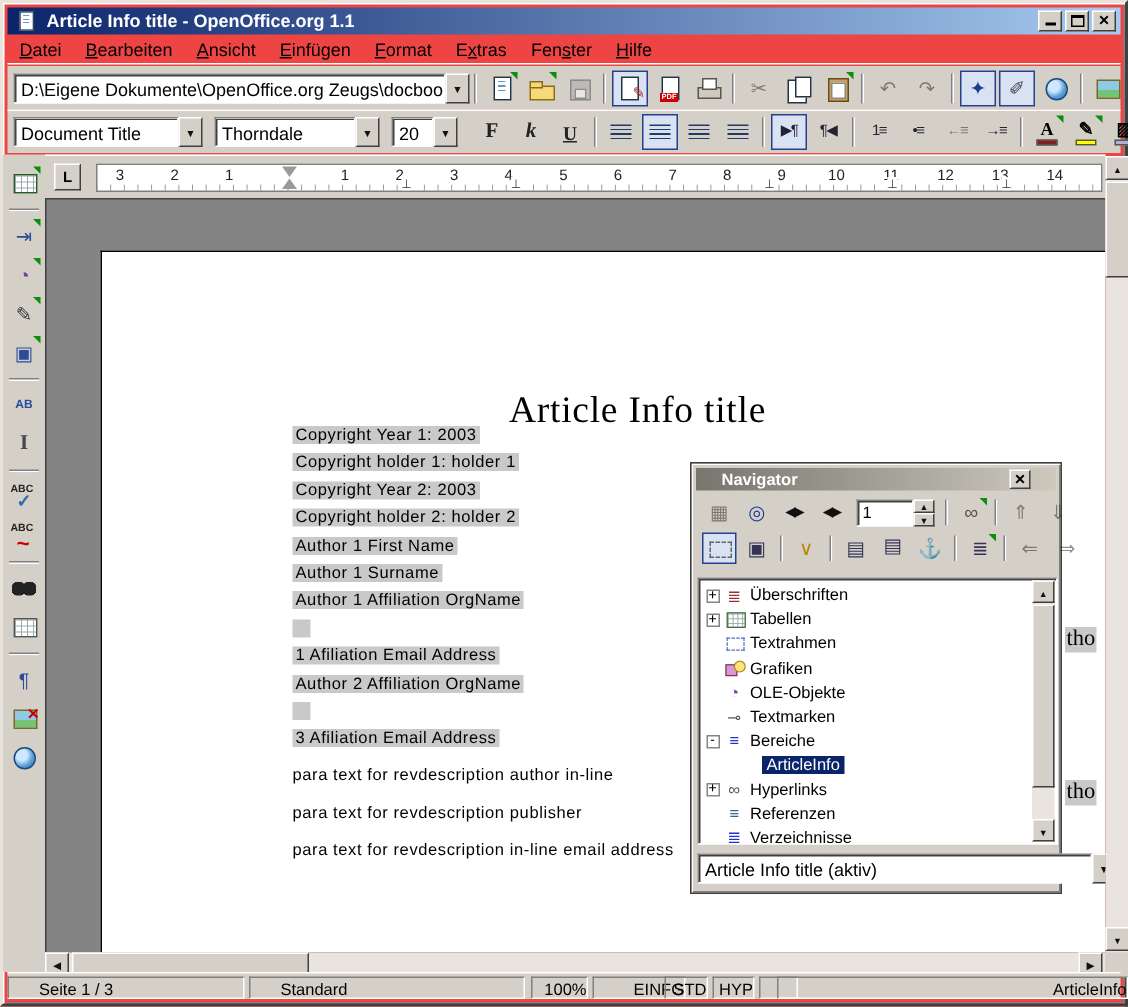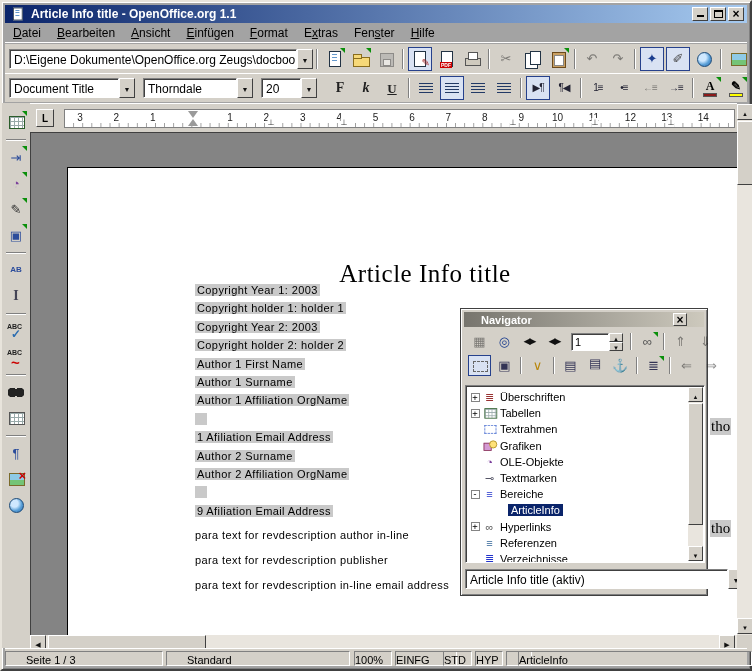--- a/index.html
+++ b/index.html
@@ -1,17 +1,17 @@
 <!DOCTYPE html>
 <html><head>
 <meta charset="utf-8">
 <style>
   *{box-sizing:border-box;margin:0;padding:0}
   html,body{width:752px;height:671px;background:#d4d0c8;font-family:"Liberation Sans",sans-serif;font-size:11px;color:#000;overflow:hidden}
-  .win{position:absolute;left:0;top:0;width:752px;height:671px;background:#a3a3a3;border:2px solid;border-color:#e8e4dc #404040 #404040 #e8e4dc;box-shadow:inset 1px 1px 0 #fff,inset -1px -1px 0 #808080}
+  .win{position:absolute;left:0;top:0;width:752px;height:671px;background:#ef4444;border:2px solid;border-color:#e8e4dc #404040 #404040 #e8e4dc;box-shadow:inset 1px 1px 0 #fff,inset -1px -1px 0 #808080}
   
   .titlebar{position:absolute;left:3px;top:3px;right:3px;height:18px;background:linear-gradient(90deg,#0a246a,#a6caf0);display:flex;align-items:center;padding:0 2px;color:#fff}
   .wtitle{font-weight:bold;font-size:12px;margin-left:4px;white-space:nowrap;flex:1}
   .winbtns{display:flex;gap:2px;margin-right:1px}
   .wbtn{width:16px;height:14px;background:#d4d0c8;border:1px solid;border-color:#fff #404040 #404040 #fff;display:flex;align-items:center;justify-content:center;color:#000}
   .minglyph{width:7px;height:7px;border-bottom:2px solid #000;margin-top:-2px}
   .maxglyph{width:9px;height:8px;border:1px solid #000;border-top:2px solid #000}
   .xglyph::before{content:"×";font-weight:bold;font-size:12px;line-height:10px}
   
   .menubar{position:absolute;left:3px;top:21px;right:3px;height:20px;display:flex;align-items:center;font-size:12px;border-bottom:1px solid #fff}
@@ -43,21 +43,21 @@
   .combo-field{height:20px;background:#fff;border:1px solid;border-color:#808080 #fff #fff #808080;box-shadow:inset 1px 1px 0 #404040;padding:3px 4px 0 4px;font-size:12px;white-space:nowrap;overflow:hidden}
   .combo-btn{width:16px;height:20px;background:#d4d0c8;border:1px solid;border-color:#fff #404040 #404040 #fff;display:flex;align-items:center;justify-content:center}
   .ar-dn::before{content:"▼";font-size:7px;color:#111}
   .ar-up7::before{content:"▲";font-size:6px;color:#111}
   .ar-dn7::before{content:"▼";font-size:6px;color:#111}
   .ar-l::before{content:"◀";font-size:7px;color:#111}
   .ar-r::before{content:"▶";font-size:7px;color:#111}
   .urlfield{width:288px}
   .stylefield{width:110px}
   .fontfield{width:94px}
-  .sizefield{width:40px}
+  .sizefield{width:28px}
   
   .rulerrow{position:absolute;left:28px;top:101px;width:707px;height:29px;background:#d4d0c8;border-top:1px solid #fff}
   .corner-tab{position:absolute;left:6px;top:5px;width:18px;height:18px;background:#d4d0c8;border:1px solid;border-color:#fff #404040 #404040 #fff;display:flex;align-items:center;justify-content:center}
   .corner-tab::before{content:"L";font-weight:bold;font-size:10px}
   .ruler{position:absolute;left:34px;top:5px;right:2px;height:19px;background:#fff;border:1px solid #808080;font-size:10px;overflow:hidden;background-image:repeating-linear-gradient(90deg,transparent 0 8.6px,#999 8.6px 9.1px);background-size:9.1px 4px;background-position:0 bottom;background-repeat:repeat-x}
   .rnum{position:absolute;top:2px;transform:translateX(-50%);background:#fff;padding:0 2px;color:#222}
   .tmark{position:absolute;bottom:0;transform:translateX(-50%);font-size:8px;color:#333;background:#fff}
   .mmark{position:absolute;left:128px;top:0;transform:translateX(-50%)}
   .mmark::before{content:"";position:absolute;left:-5px;top:1px;border-left:5px solid transparent;border-right:5px solid transparent;border-top:7px solid #9a9a9a}
   .mmark::after{content:"";position:absolute;left:-5px;top:9px;border-left:5px solid transparent;border-right:5px solid transparent;border-bottom:7px solid #9a9a9a}
@@ -104,21 +104,21 @@
   
   .sbtn{position:absolute;width:16px;height:16px;background:#d4d0c8;border:1px solid;border-color:#fff #404040 #404040 #fff;display:flex;align-items:center;justify-content:center}
   .sbtn.small{width:15px;height:15px}
   .thumb{position:absolute;background:#d4d0c8;border:1px solid;border-color:#fff #404040 #404040 #fff}
   .vscroll{position:absolute;left:735px;top:102px;width:16px;height:548px;background:#e9e5de}
   .hscroll{position:absolute;left:28px;top:633px;width:707px;height:17px;background:#e9e5de}
   .sbcorner{position:absolute;left:735px;top:633px;width:16px;height:17px;background:#d4d0c8}
   
   .statusbar{position:absolute;left:3px;right:3px;bottom:3px;height:18px;background:#d4d0c8;border-top:1px solid #fff}
   .scell{position:absolute;top:2px;height:15px;border:1px solid;border-color:#808080 #fff #fff #808080;padding:2px 4px 0 20px;font-size:11px;white-space:nowrap;overflow:hidden}
-  .c-center{text-align:left;padding-left:0;padding-right:0}
+  .c-center{text-align:right;padding-left:0;padding-right:0}
   
   .ci{position:relative;width:20px;height:20px;display:inline-block;flex:none}
   .ic-page::before{content:"";position:absolute;left:5px;top:2px;width:10px;height:14px;background:#fff;border:1px solid #234}
   .ic-page::after{content:"";position:absolute;left:8px;top:5px;width:5px;height:8px;background:repeating-linear-gradient(#69c 0 1px,transparent 1px 3px)}
   .ic-editfile::before{content:"";position:absolute;left:4px;top:2px;width:10px;height:14px;background:#fff;border:1px solid #234}
   .ic-editfile::after{content:"✎";position:absolute;right:0;bottom:1px;font-size:10px;color:#a33}
   .ic-pdf::before{content:"";position:absolute;left:5px;top:2px;width:10px;height:14px;background:#fff;border:1px solid #234}
   .ic-pdf::after{content:"PDF";position:absolute;left:4px;bottom:1px;font-size:5px;font-weight:bold;color:#fff;background:#c00;padding:0 1px}
   .ic-folder::before{content:"";position:absolute;left:3px;top:8px;width:15px;height:8px;background:#f7d978;border:1px solid #8a6d1c}
   .ic-folder::after{content:"";position:absolute;left:3px;top:5px;width:7px;height:3px;background:#f7d978;border:1px solid #8a6d1c}
@@ -418,24 +418,23 @@
       <div class="doc-lines" id="doclines">
           <div class="dline"><span class="shade">Copyright Year 1: 2003</span></div>
           <div class="dline"><span class="shade">Copyright holder 1: holder 1</span></div>
           <div class="dline"><span class="shade">Copyright Year 2: 2003</span></div>
           <div class="dline"><span class="shade">Copyright holder 2: holder 2</span></div>
           <div class="dline"><span class="shade">Author 1 First Name</span></div>
           <div class="dline"><span class="shade">Author 1 Surname</span></div>
           <div class="dline"><span class="shade">Author 1 Affiliation OrgName</span></div>
           <div class="dline"><span class="shade blank">&nbsp;</span></div>
           <div class="dline"><span class="shade">1 Afiliation Email Address</span></div>
-          <div class="dline"><span class="shade">Author 2 Surname</span></div>
           <div class="dline"><span class="shade">Author 2 Affiliation OrgName</span></div>
           <div class="dline"><span class="shade blank">&nbsp;</span></div>
-          <div class="dline"><span class="shade">9 Afiliation Email Address</span></div>
+          <div class="dline"><span class="shade">3 Afiliation Email Address</span></div>
           <div class="dline para"><span>para text for revdescription author in-line</span></div>
           <div class="dline para"><span>para text for revdescription publisher</span></div>
           <div class="dline para"><span>para text for revdescription in-line email address</span></div>
         </div>
       <span id="frags"><span class="frag" style="top: 250px;">tho</span><span class="frag" style="top: 352px;">tho</span></span>
     </div>
 
     <div class="nav">
       <div class="nav-titlebar">
         <span class="nav-title">Navigator</span>

